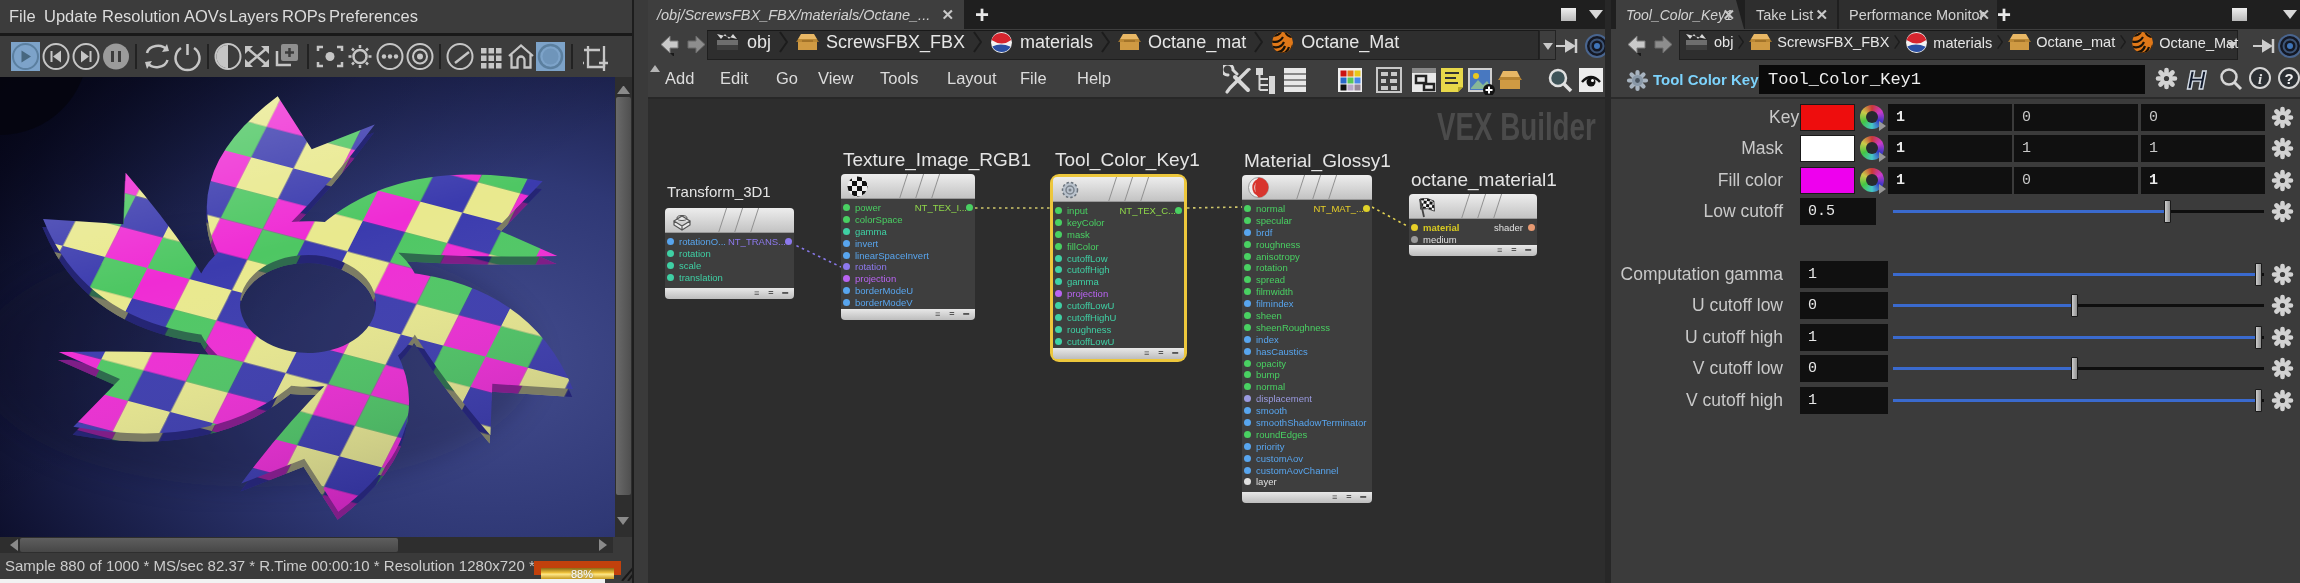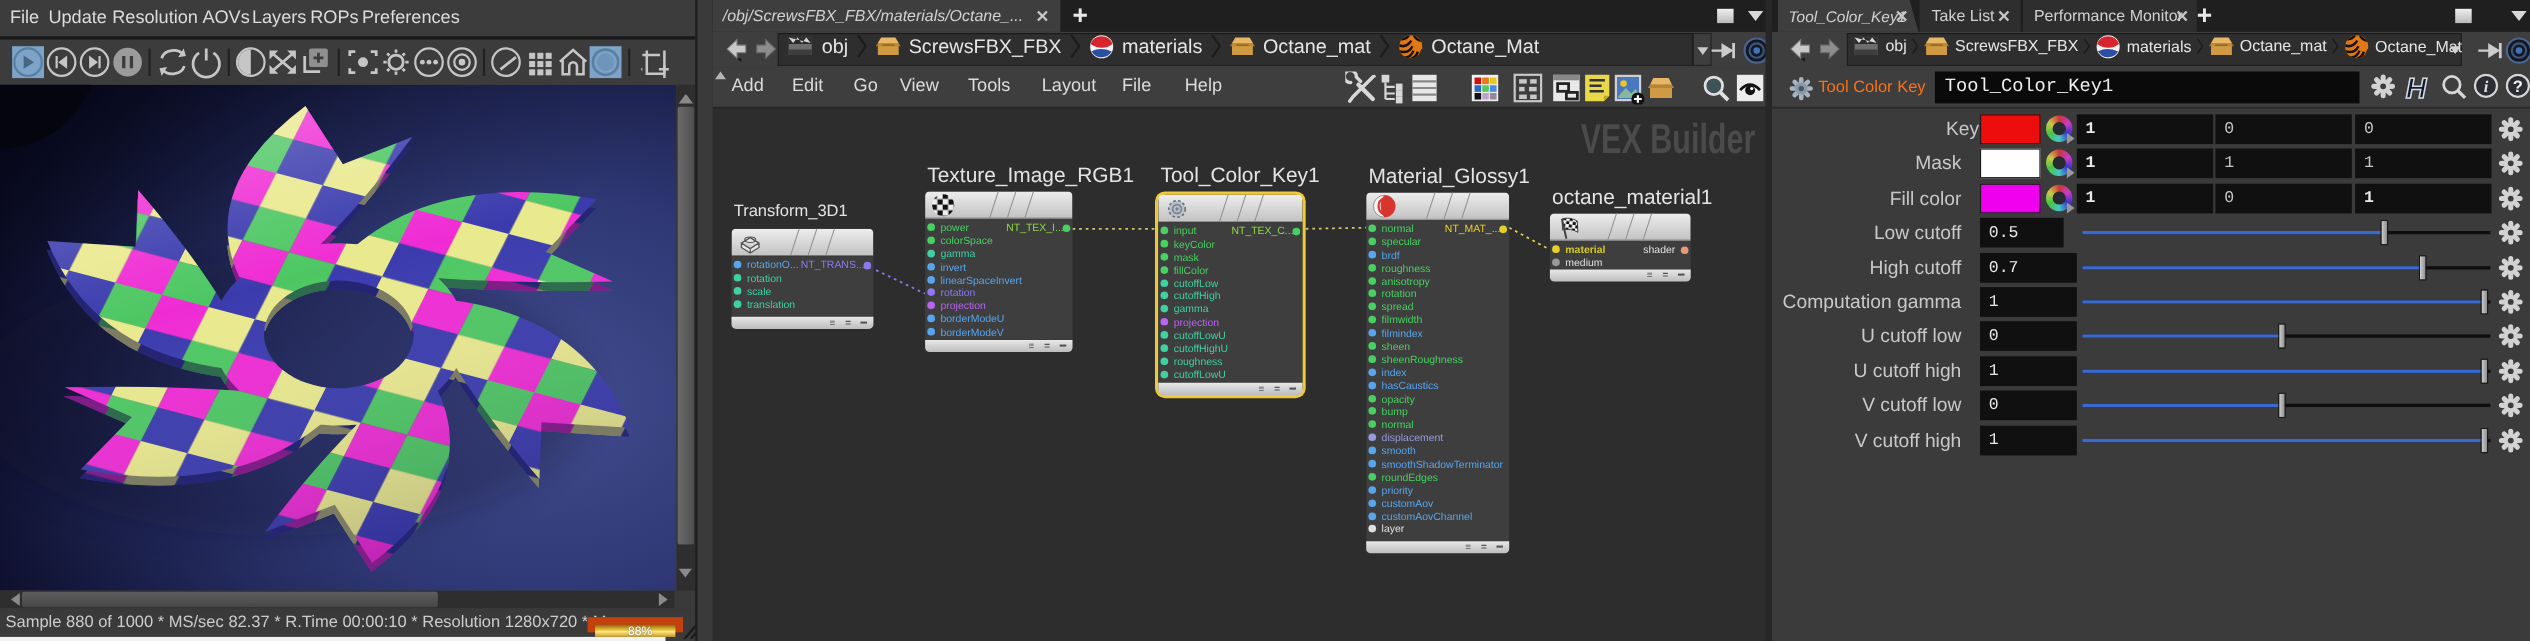--- a/index.html
+++ b/index.html
@@ -660,21 +660,21 @@
     </svg>
   </div>
   <div class="abs" style="left:0;top:61px;width:689px;height:38px;background:#3e3e3e;border-bottom:2px solid #2a2a2a">
     <svg class="abs" style="left:15px;top:8px" width="23" height="23">
         <g stroke="#a8b4c0" stroke-width="4.2" stroke-linecap="round">
           <path d="M11.5,3 V20 M3,11.5 H20 M5.5,5.5 L17.5,17.5 M17.5,5.5 L5.5,17.5"></path>
         </g>
         <circle cx="11.5" cy="11.5" r="5.5" fill="#8a99a8"></circle>
         <circle cx="11.5" cy="11.5" r="2.4" fill="#4a5560"></circle>
       </svg>
-    <span class="abs" style="left:42px;top:10px;color:#f97316;font-size:15px;font-weight:normal;white-space:nowrap">Tool Color Key</span>
+    <span class="abs" style="left:42px;top:10px;color:#7dd3fc;font-size:15px;font-weight:bold;white-space:nowrap">Tool Color Key</span>
     <div class="abs" style="left:148px;top:4px;width:386px;height:29px;background:#0a0a0a;color:#efefef;font-family:'Liberation Mono',monospace;font-size:17px;line-height:29px;padding-left:9px">Tool_Color_Key1</div>
     <span class="abs" style="left:544px;top:6px"><svg width="23" height="23" viewBox="0 0 23 23">
           <g stroke="#d2d2d2" stroke-width="4.6" stroke-linecap="round">
             <path d="M11.5,3 V20 M3,11.5 H20 M5.5,5.5 L17.5,17.5 M17.5,5.5 L5.5,17.5"></path>
           </g>
           <circle cx="11.5" cy="11.5" r="2.6" fill="#3b3b3b"></circle>
         </svg></span>
     <span class="abs" style="left:576px;top:4px;font-family:'Liberation Sans',sans-serif;font-style:italic;font-weight:bold;font-size:26px;color:#10192c;-webkit-text-stroke:1.4px #d4dce6">H</span>
     <svg class="abs" style="left:608px;top:6px" width="24" height="26">
         <circle cx="10" cy="10" r="7.5" fill="none" stroke="#d6d6d6" stroke-width="2.5"></circle>
@@ -746,33 +746,20 @@
   <div class="abs" style="left:282px;top:13px;width:371px;height:3px;background:#0e0e0e"></div>
   <div class="abs" style="left:282px;top:13px;width:274px;height:3px;background:#3a6ace"></div>
   <div class="abs" style="left:553px;top:3px;width:7px;height:23px;background:linear-gradient(90deg,#cdcdcd,#8f8f8f);border:1px solid #1a1a1a;border-radius:1px"></div>
   <span class="gearstar"><svg width="23" height="23" viewBox="0 0 23 23">
           <g stroke="#d2d2d2" stroke-width="4.6" stroke-linecap="round">
             <path d="M11.5,3 V20 M3,11.5 H20 M5.5,5.5 L17.5,17.5 M17.5,5.5 L5.5,17.5"></path>
           </g>
           <circle cx="11.5" cy="11.5" r="2.6" fill="#3b3b3b"></circle>
         </svg></span>
 </div>
-<div class="prow" style="left:0;top:229px;width:689px">
-  <span class="plabel">High cutoff</span>
-  <span class="pfield" style="left:189px;top:1px;width:88px">0.7</span>
-  <div class="abs" style="left:282px;top:13px;width:371px;height:3px;background:#0e0e0e"></div>
-  <div class="abs" style="left:282px;top:13px;width:309px;height:3px;background:#3a6ace"></div>
-  <div class="abs" style="left:588px;top:3px;width:7px;height:23px;background:linear-gradient(90deg,#cdcdcd,#8f8f8f);border:1px solid #1a1a1a;border-radius:1px"></div>
-  <span class="gearstar"><svg width="23" height="23" viewBox="0 0 23 23">
-          <g stroke="#d2d2d2" stroke-width="4.6" stroke-linecap="round">
-            <path d="M11.5,3 V20 M3,11.5 H20 M5.5,5.5 L17.5,17.5 M17.5,5.5 L5.5,17.5"></path>
-          </g>
-          <circle cx="11.5" cy="11.5" r="2.6" fill="#3b3b3b"></circle>
-        </svg></span>
-</div>
 <div class="prow" style="left:0;top:260px;width:689px">
   <span class="plabel">Computation gamma</span>
   <span class="pfield" style="left:189px;top:1px;width:88px">1</span>
   <div class="abs" style="left:282px;top:13px;width:371px;height:3px;background:#0e0e0e"></div>
   <div class="abs" style="left:282px;top:13px;width:365px;height:3px;background:#3a6ace"></div>
   <div class="abs" style="left:644px;top:3px;width:7px;height:23px;background:linear-gradient(90deg,#cdcdcd,#8f8f8f);border:1px solid #1a1a1a;border-radius:1px"></div>
   <span class="gearstar"><svg width="23" height="23" viewBox="0 0 23 23">
           <g stroke="#d2d2d2" stroke-width="4.6" stroke-linecap="round">
             <path d="M11.5,3 V20 M3,11.5 H20 M5.5,5.5 L17.5,17.5 M17.5,5.5 L5.5,17.5"></path>
           </g>

